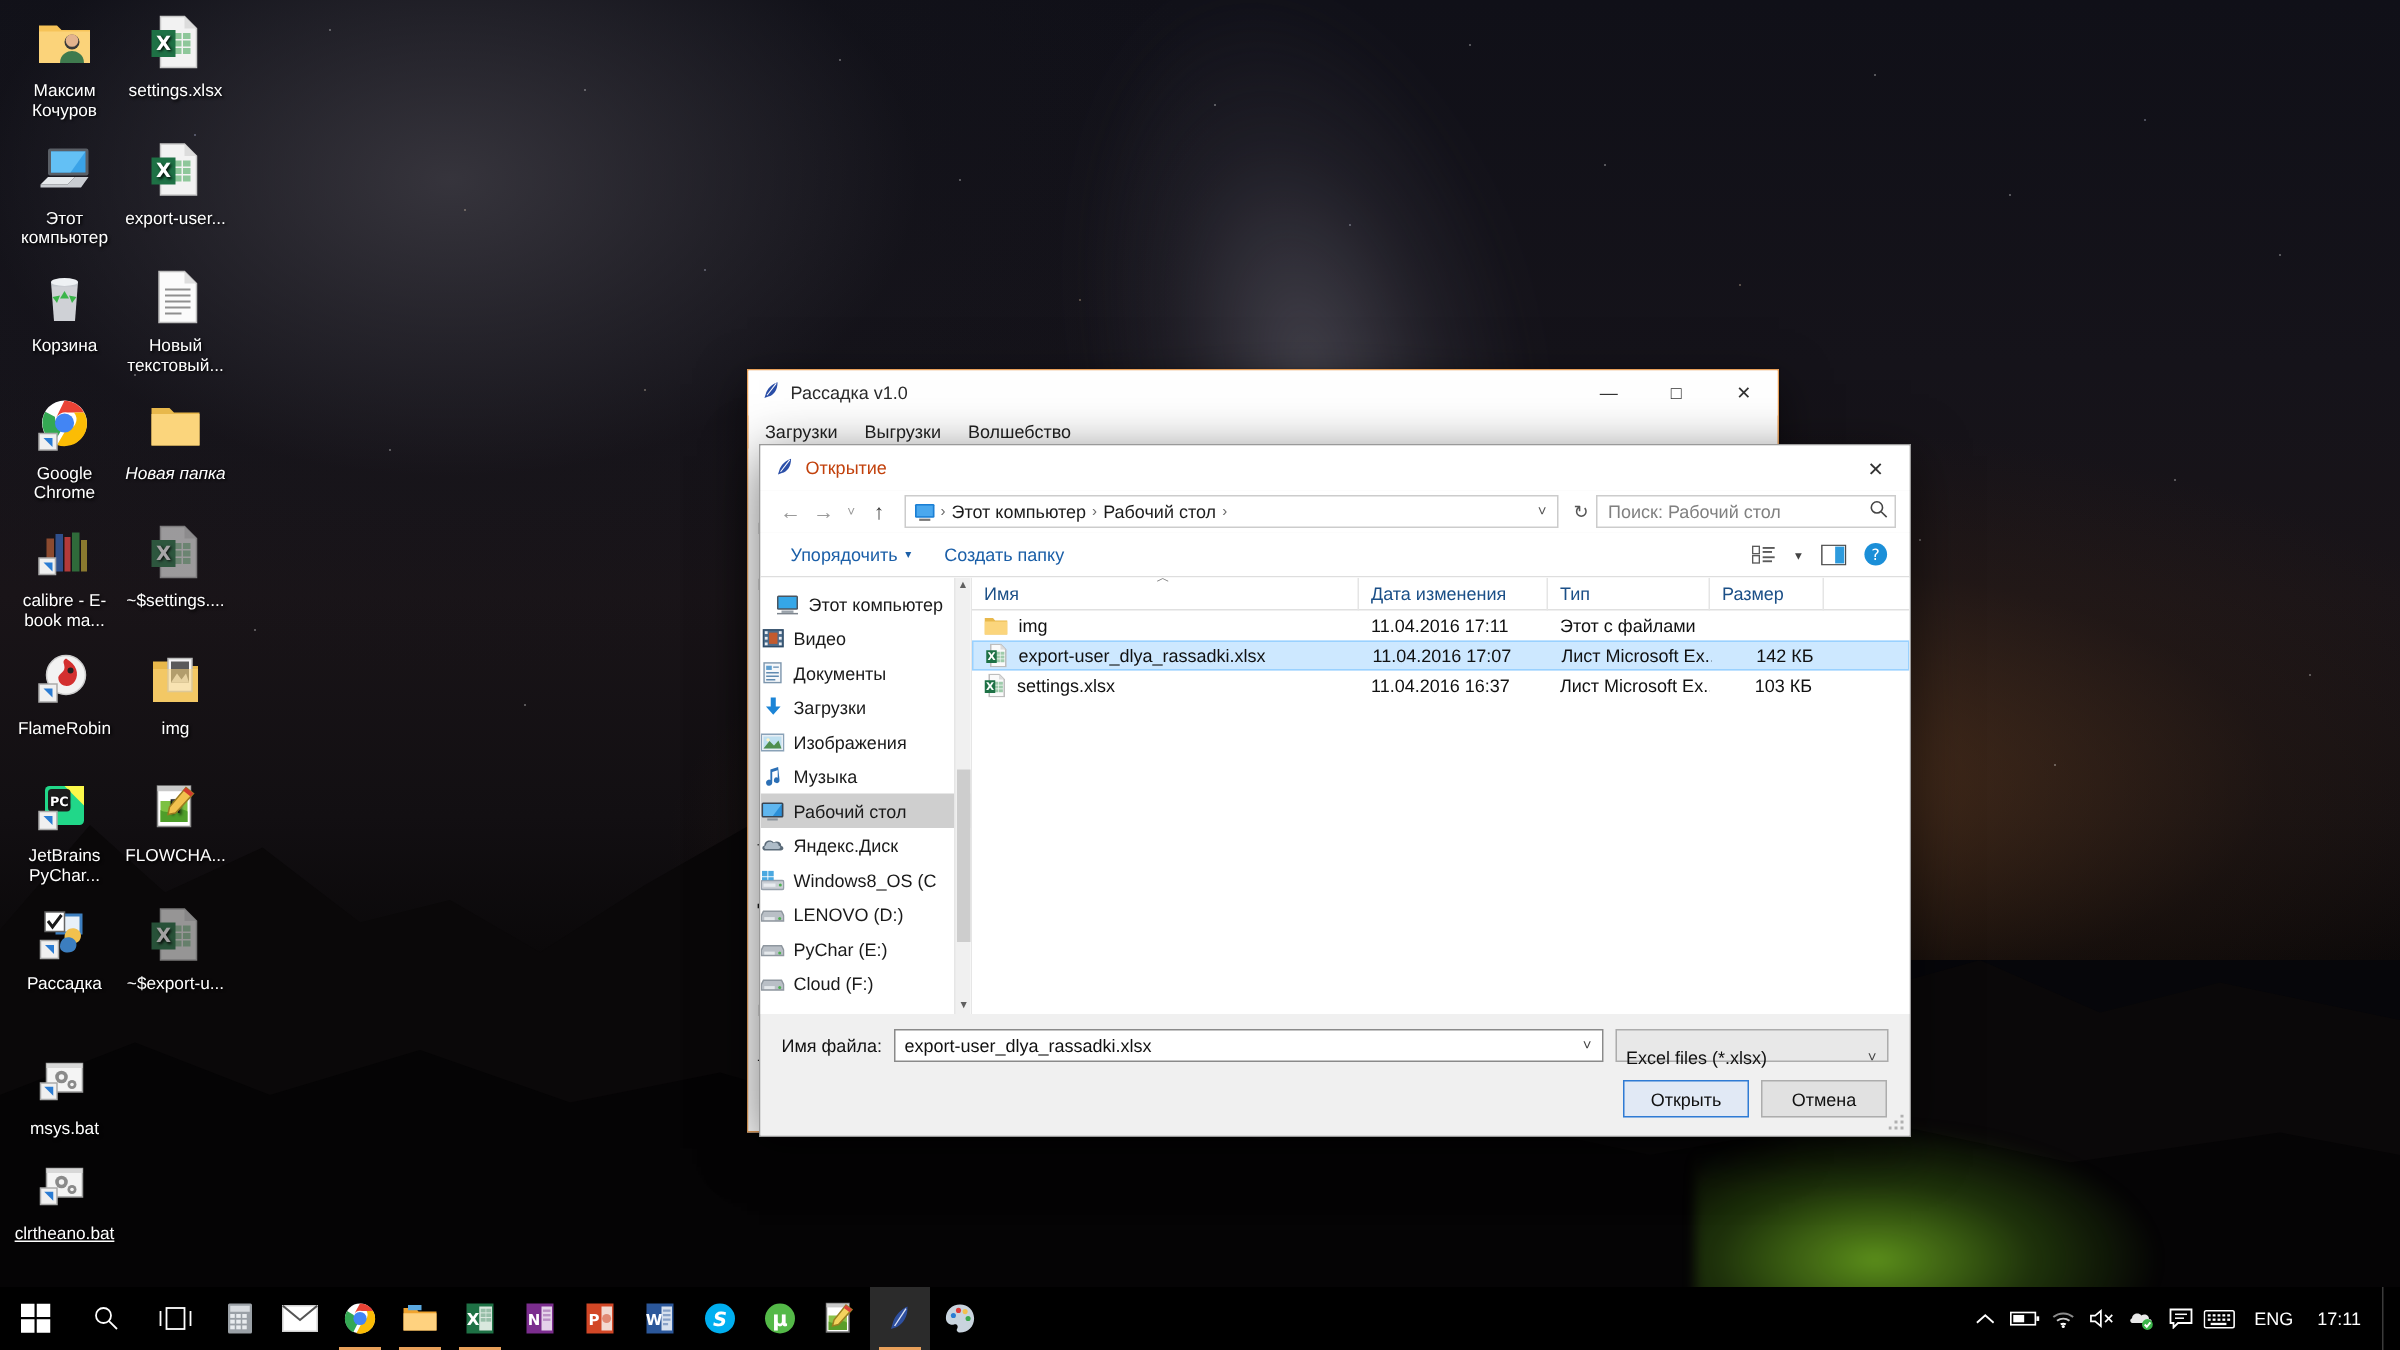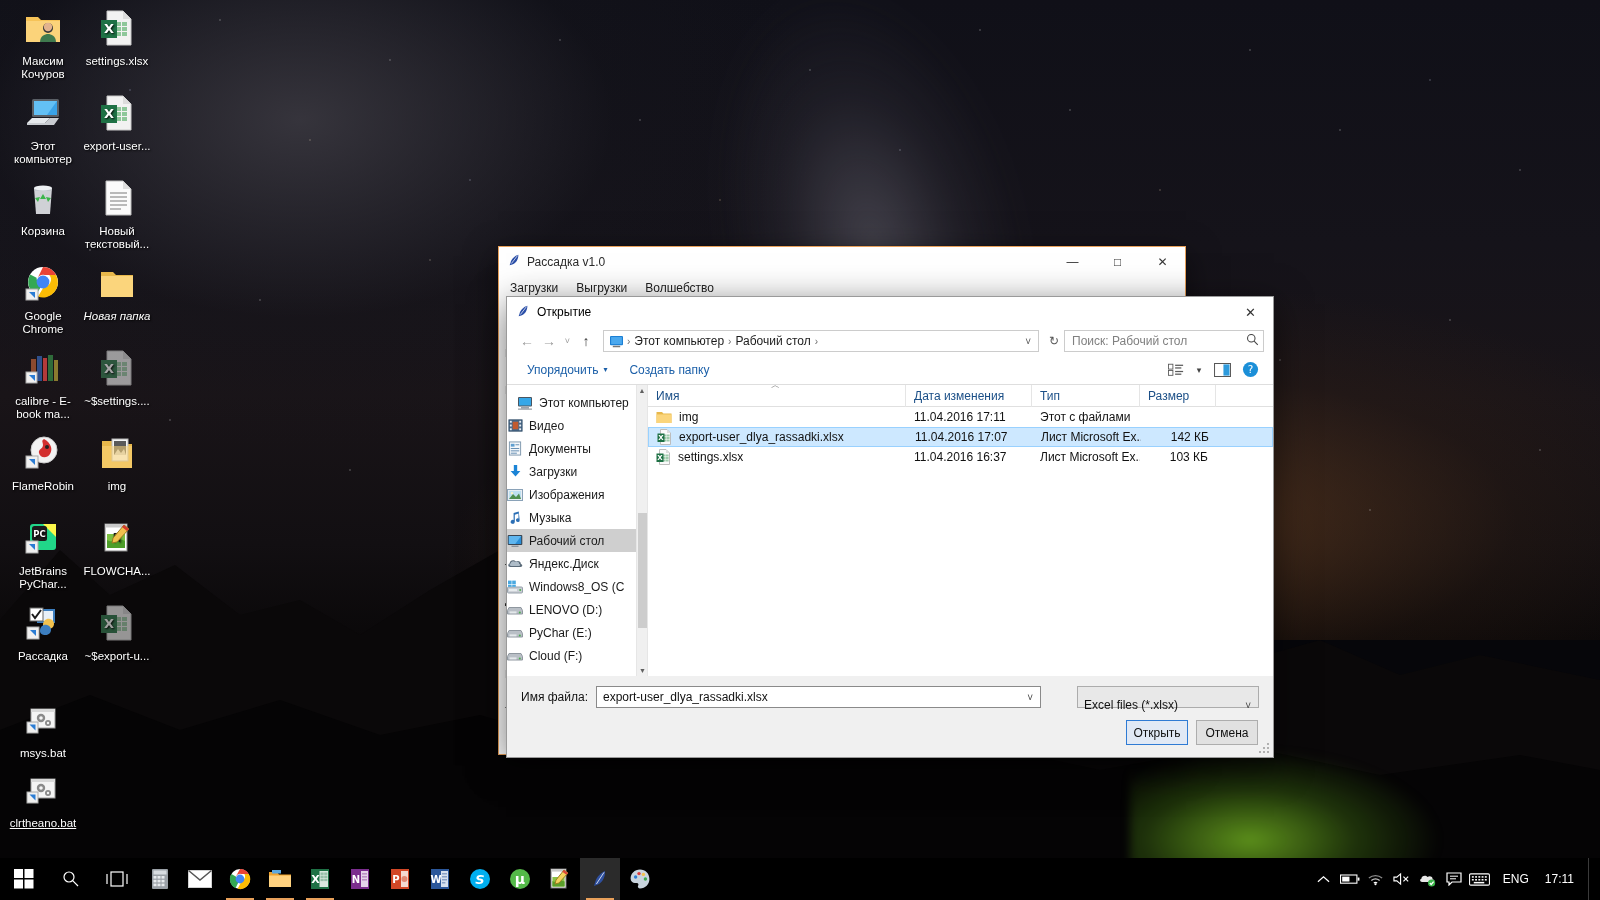--- a/index.html
+++ b/index.html
@@ -125,21 +125,21 @@
     background: #f0f0f0;
     border: 1px solid #9a9a9a;
     box-shadow: 0 8px 34px rgba(0,0,0,.55);
     display: flex; flex-direction: column;
     font-size: 12px; color: #111;
   }
   #dlg-titlebar {
     height: 30px; background: #fff; display: flex; align-items: center; padding-left: 9px;
     flex: none;
   }
-  #dlg-titlebar .t { margin-left: 7px; font-size: 12px; color: #000000; }
+  #dlg-titlebar .t { margin-left: 7px; font-size: 12px; color: #c2410c; }
   #dlg-close {
     margin-left: auto; width: 45px; height: 30px;
     display: flex; align-items: center; justify-content: center; font-size: 13px; color: #333;
   }
 
   #dlg-navbar {
     height: 28px; background: #fff; display: flex; align-items: center;
     padding: 0 9px; gap: 0; flex: none;
   }
   .navbtn {
@@ -222,26 +222,26 @@
   #dlg-bottom { background: #f0f0f0; flex: none; padding: 10px 14px 12px 14px; position: relative; }
   #fname-row { display: flex; align-items: center; gap: 8px; }
   #fname-label { font-size: 12px; color: #111; }
   #fname-input {
     flex: 1; height: 22px; background: #fff; border: 1px solid #8a8a8a;
     display: flex; align-items: center; padding: 0 2px 0 6px; font-size: 12px; color: #111;
   }
   #fname-input .caret { margin-left: auto; color: #444; font-size: 10px; padding: 0 5px; }
   #filter-select {
     width: 182px; height: 22px; background: #e8e8e8; border: 1px solid #acacac;
-    display: flex; align-items: center; padding: 16px 2px 0 6px; font-size: 12px; color: #111; margin-left: 28px;
+    display: flex; align-items: center; padding: 16px 2px 0 6px; font-size: 12px; color: #111;
   }
   #filter-select .caret { margin-left: auto; color: #444; font-size: 10px; padding: 0 5px; }
   #btn-row { display: flex; justify-content: flex-end; gap: 8px; margin-top: 12px; padding-right: 1px; }
   .dlgbtn {
-    width: 62px; height: 25px; font-size: 12px; color: #111;
+    width: 84px; height: 25px; font-size: 12px; color: #111;
     background: #e1e1e1; border: 1px solid #adadad;
     display: flex; align-items: center; justify-content: center;
   }
   .dlgbtn.primary { background: #e1e9f5; border: 1px solid #2f7bd4; }
   #resize-grip { position: absolute; right: 2px; bottom: 2px; width: 12px; height: 12px; }
 
   
   #taskbar {
     position: absolute; left: 0; bottom: 0; width: 1600px; height: 42px;
     background: #000; display: flex; align-items: center;

